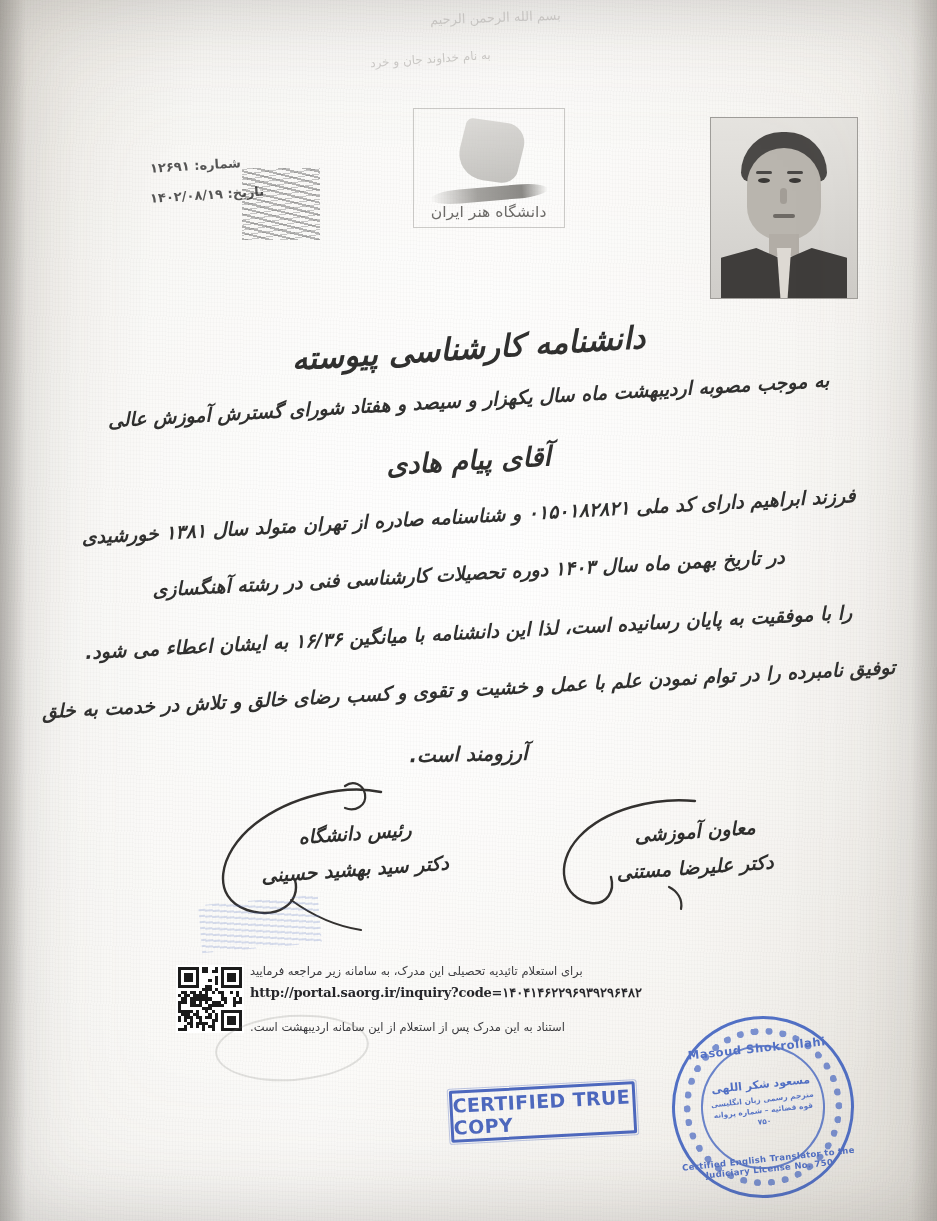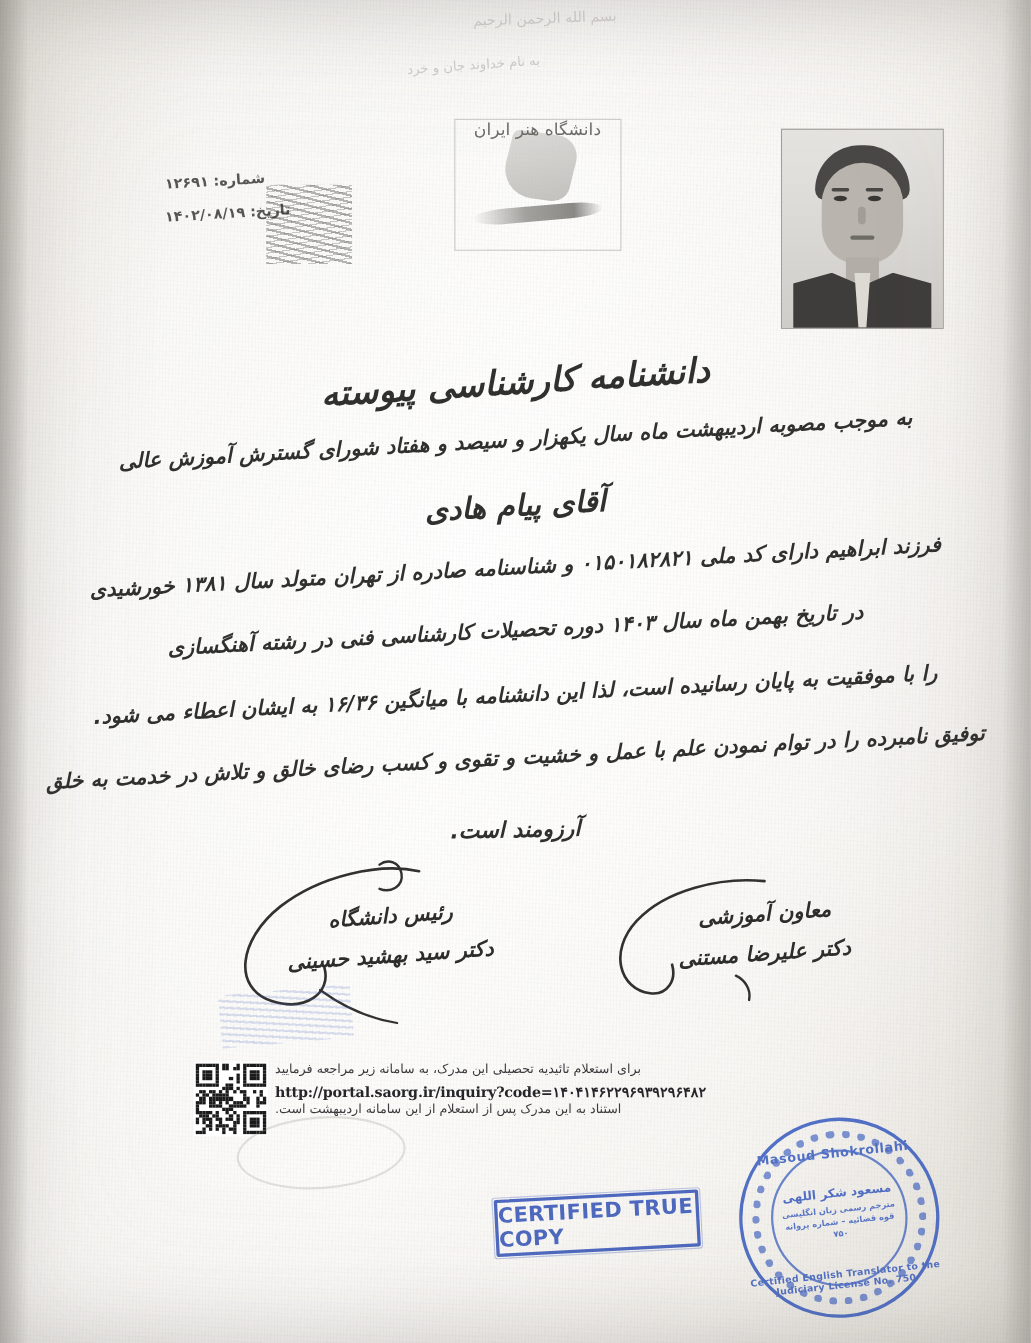--- a/index.html
+++ b/index.html
@@ -66,21 +66,21 @@
       repeating-linear-gradient(14deg, rgba(45,45,45,.55) 0 2px, rgba(255,255,255,0) 2px 6px),
       repeating-linear-gradient(-8deg, rgba(45,45,45,.40) 0 1px, rgba(255,255,255,0) 1px 5px);
     opacity:.62;
     filter:blur(.2px);
   }
 
   
   .logo{
     position:absolute;left:413px;top:108px;width:150px;height:118px;
     border:1px solid rgba(120,118,114,.45);
-    display:flex;flex-direction:column;align-items:center;
+    display:flex;flex-direction:column;align-items:center;justify-content:flex-end;
     opacity:.8;
   }
   .logo .kite{
     position:absolute;left:46px;top:12px;width:62px;height:60px;
     background:linear-gradient(160deg,#cfcdc9,#a8a6a2);
     transform:rotate(8deg) skewX(-6deg);
     border-radius:6px 22px 14px 30px;
     opacity:.85;
   }
   .logo .swoosh{
@@ -198,21 +198,21 @@
   .scrawl svg{display:block;}
 
   
   .verify{
     position:absolute;left:250px;top:964px;width:430px;
     direction:rtl;text-align:left;color:#26262a;
   }
   .verify .ln1{font-size:11.5px;margin-bottom:7px;opacity:.9;}
   .verify .url{
     direction:ltr;font-family:"DejaVu Serif","Liberation Serif",serif;
-    font-weight:700;font-size:13px;letter-spacing:-.2px;margin-bottom:0;
+    font-weight:700;font-size:13px;letter-spacing:-.2px;margin-bottom:20px;
   }
   .verify .ln3{font-size:11.5px;opacity:.9;}
 
   
   .qr{
     position:absolute;left:176px;top:965px;width:68px;height:68px;
     background:#fff;padding:2px;box-sizing:border-box;
   }
   .qr .m{width:100%;height:100%;display:grid;grid-template-columns:repeat(21,1fr);grid-template-rows:repeat(21,1fr);}
   .qr .m i{background:transparent;}

